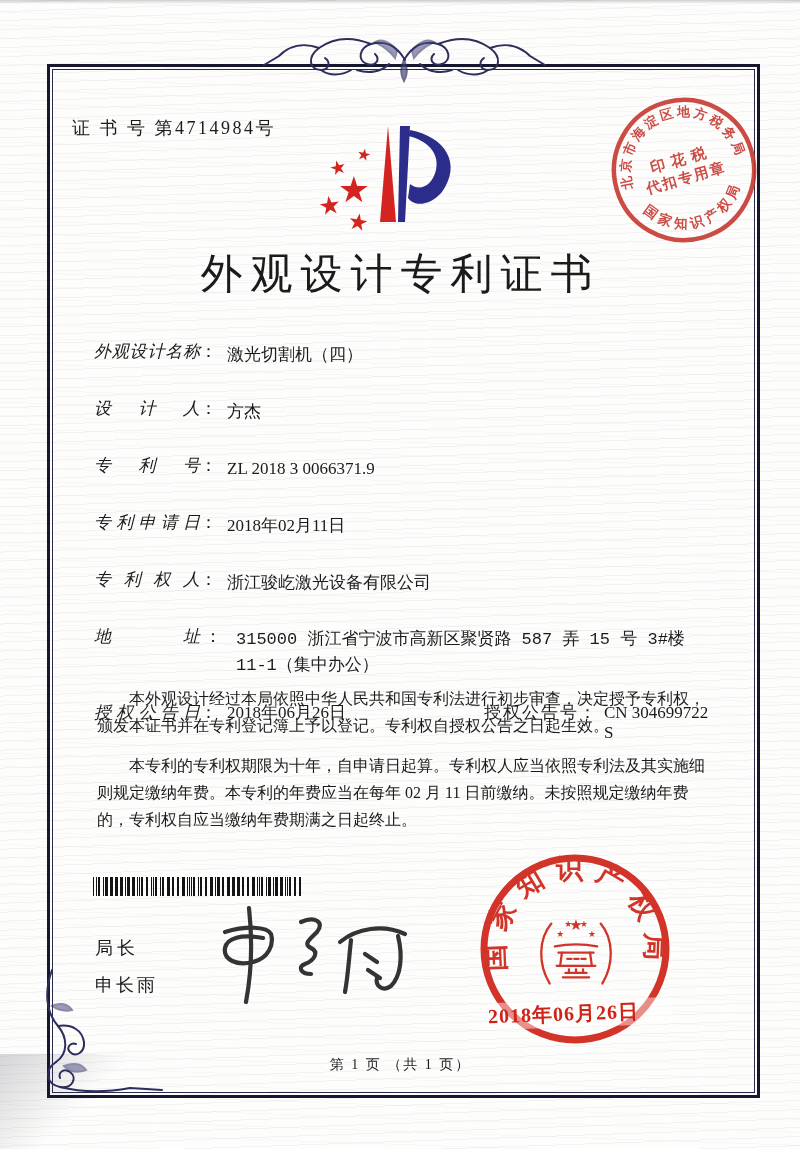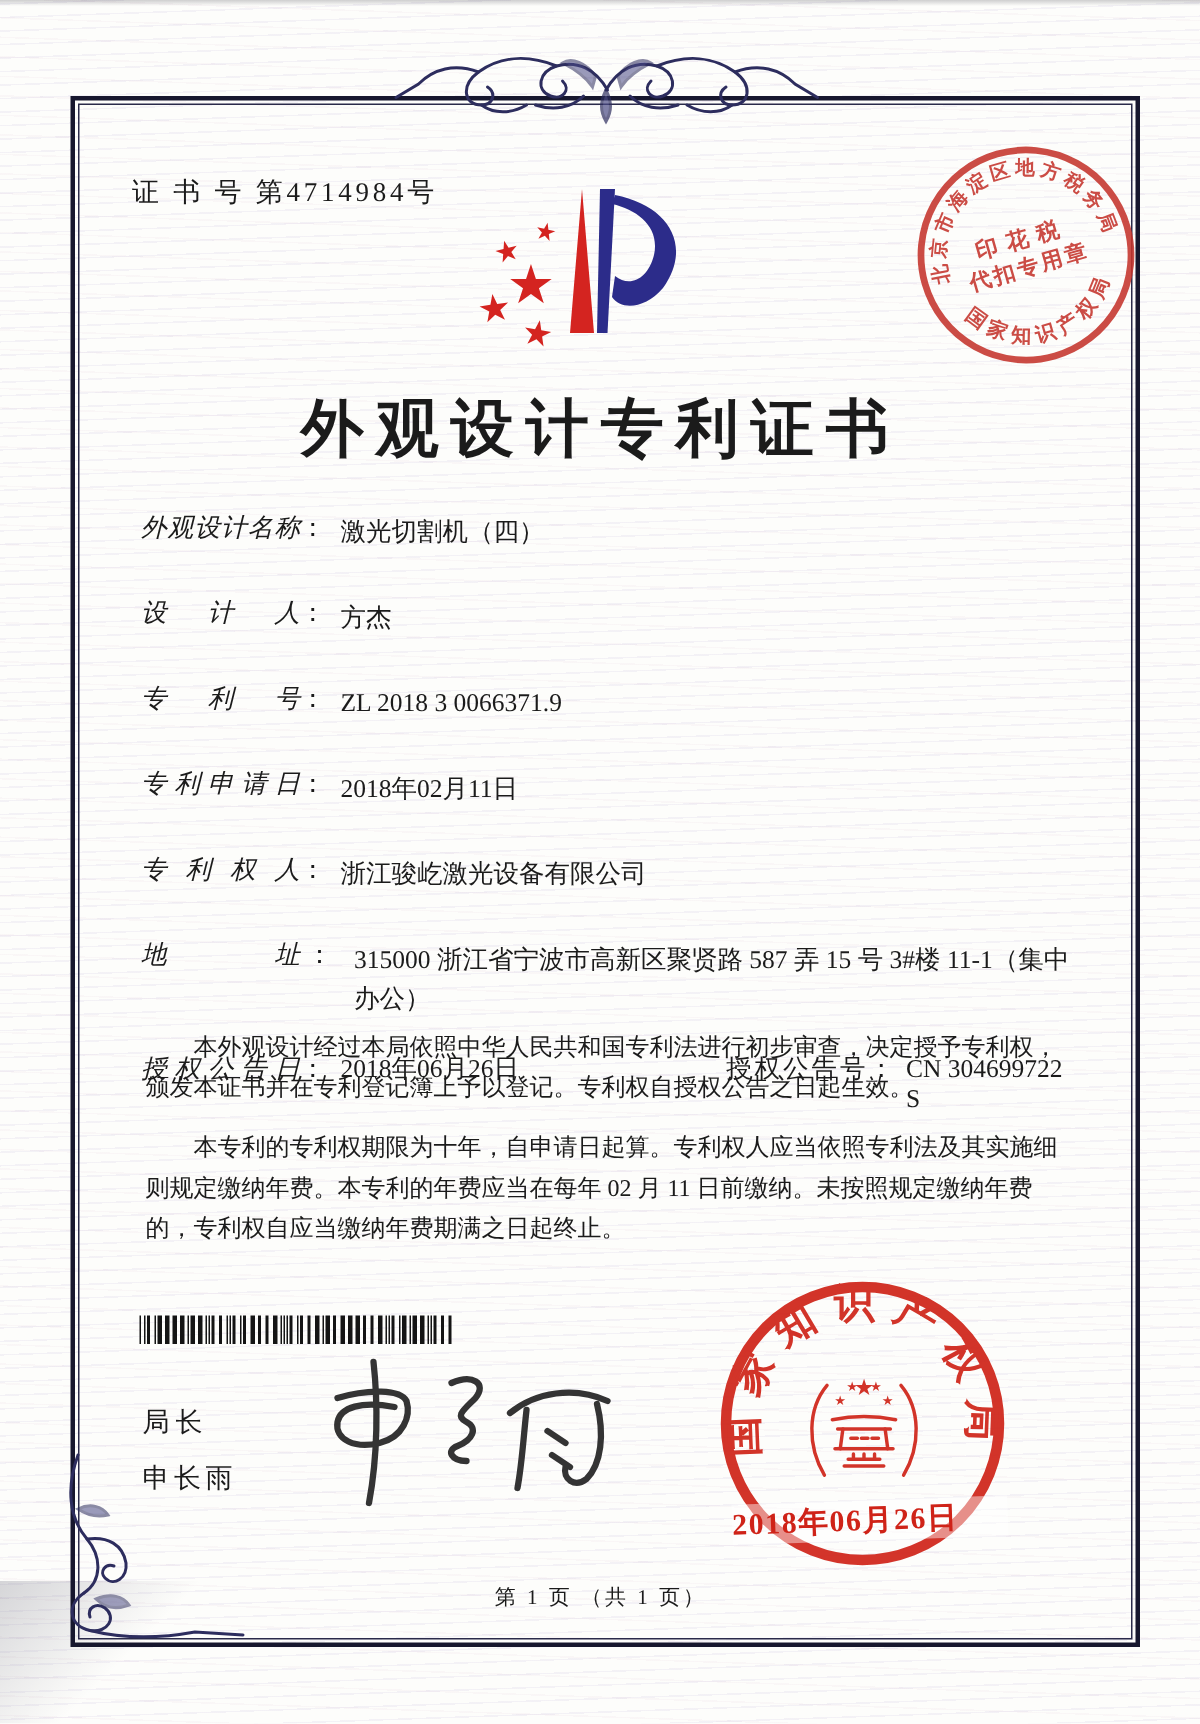--- a/index.html
+++ b/index.html
@@ -9,24 +9,24 @@
     background:
       repeating-linear-gradient(-2deg, rgba(158,140,198,0) 0 3px, rgba(158,140,198,0.10) 3px 4px, rgba(158,140,198,0) 4px 9px),
       repeating-linear-gradient(2deg, rgba(205,160,190,0) 0 5px, rgba(205,160,190,0.07) 5px 6px, rgba(205,160,190,0) 6px 13px);}
   .top-edge{position:absolute;top:0;left:0;right:0;height:4px;
     background:linear-gradient(rgba(40,40,50,0.22),rgba(40,40,50,0));}
   .curl{position:absolute;left:0;bottom:0;width:150px;height:95px;
     background:linear-gradient(135deg, rgba(110,110,125,0.28), rgba(255,255,255,0) 55%);}
   .frame-outer{position:absolute;left:47px;top:64px;width:707px;height:1028px;
     border:3px solid #17172e;}
   .frame-inner{position:absolute;inset:2px;border:1px solid #2a2a4a;}
-  .cert-no{position:absolute;left:88px;top:116px;font-size:18px;letter-spacing:2.5px;}
+  .cert-no{position:absolute;left:72px;top:116px;font-size:18px;letter-spacing:2.5px;}
   .logo{position:absolute;left:318px;top:110px;}
-  .title{position:absolute;left:47px;top:258px;width:707px;text-align:center;
-    font-size:42px;font-weight:bold;letter-spacing:8px;}
+  .title{position:absolute;left:47px;top:246px;width:707px;text-align:center;
+    font-size:42px;font-weight:normal;letter-spacing:8px;}
   .fields{position:absolute;left:94px;top:342px;width:628px;}
   .frow{display:flex;align-items:flex-start;margin-bottom:31px;font-size:17px;line-height:20px;}
   .frow.addr{margin-bottom:24px;justify-content:space-between;}
   .flabel{flex:none;display:inline-block;width:106px;text-align:justify;text-align-last:justify;font-style:italic;}
   .fcolon{flex:none;margin-right:10px;}
   .fvalue{flex:1;line-height:26px;}
   .fvalue2{flex:none;width:172px;}
   .flabel2{flex:none;margin-left:85px;letter-spacing:2px;}
   .gcolon{flex:none;margin-right:8px;}
   .body-text{position:absolute;left:84px;top:672px;width:642px;font-size:16px;line-height:27px;}
@@ -122,21 +122,21 @@
     <span class="fvalue">2018年02月11日</span>
   </div>
   <div class="frow">
     <span class="flabel">专利权人</span>
       <span class="fcolon">：</span>
     <span class="fvalue">浙江骏屹激光设备有限公司</span>
   </div>
   <div class="frow addr">
     <span class="flabel">地址</span>
       <span class="fcolon">：</span>
-    <span class="fvalue" style="max-width:486px;">315000 浙江省宁波市高新区聚贤路 587 弄 15 号 3#楼 11-1（集中办公）</span>
+    <span class="fvalue" style="max-width:486px;font-family:Liberation Mono, monospace;">315000 浙江省宁波市高新区聚贤路 587 弄 15 号 3#楼 11-1（集中办公）</span>
   </div>
   <div class="frow">
     <span class="flabel">授权公告日</span>
       <span class="fcolon">：</span>
     <span class="fvalue2">2018年06月26日</span>
     <span class="flabel2">授权公告号</span>
       <span class="gcolon">：</span>
     <span>CN 304699722 S</span>
   </div>
 </div>

